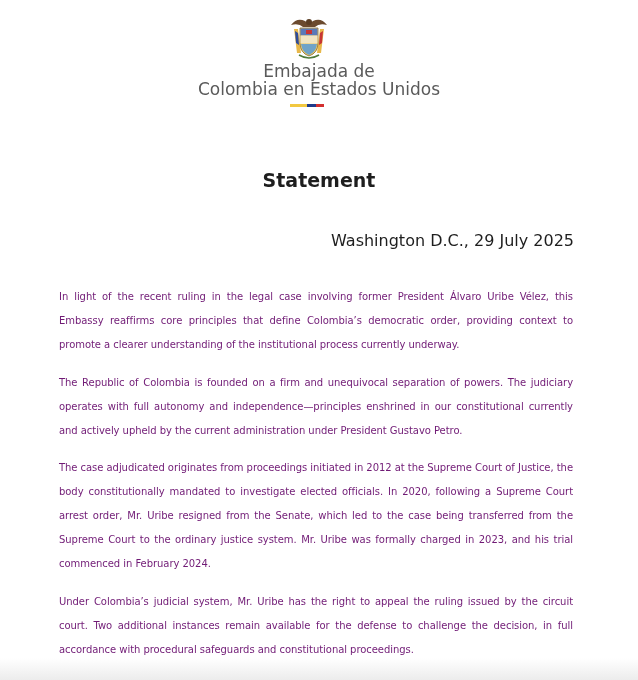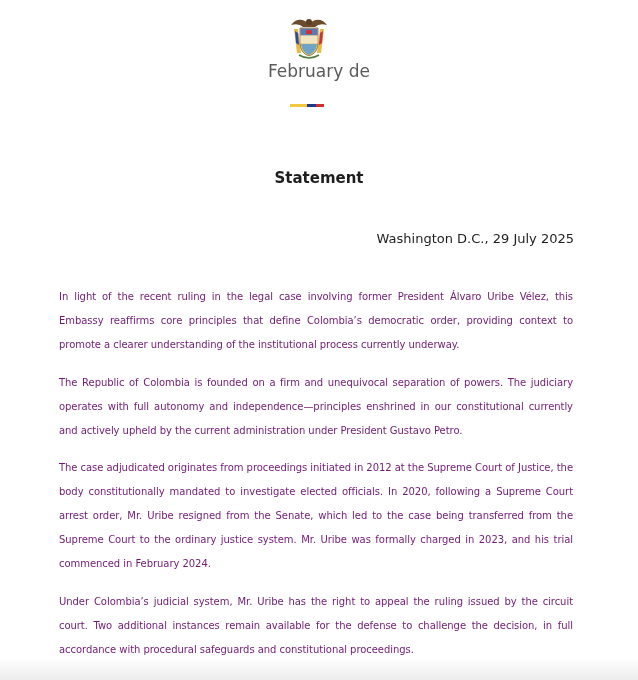--- a/index.html
+++ b/index.html
@@ -16,25 +16,25 @@
     position: absolute; left: 0; width: 638px; text-align: center;
     font-family: "DejaVu Sans", sans-serif; color: #5a5a5a;
     font-size: 17px; line-height: 20px;
   }
   .org-line1 { top: 61px; }
   .org-line2 { top: 79px; }
   .flag-bar { position: absolute; left: 290px; top: 104px; height: 3px; width: 34px; display: flex; }
   .flag-bar span { display: block; height: 3px; }
   .title {
     position: absolute; left: 0; width: 638px; top: 169px; text-align: center;
-    font-family: "DejaVu Sans", sans-serif; font-weight: bold; font-size: 15px; color: #1e1e1e;
+    font-family: "DejaVu Sans", sans-serif; font-weight: bold; font-size: 19px; color: #1e1e1e;
   }
   .dateline {
     position: absolute; right: 64px; top: 231px;
-    font-size: 13px; color: #1e1e1e;
+    font-size: 16px; color: #1e1e1e;
   }
   .body-text {
     position: absolute; left: 59px; width: 514px; top: 285px;
   }
   .para {
     font-size: 10px; line-height: 24px; text-align: justify;
     margin: 0 0 13.5px 0; color: #701a75;
     letter-spacing: -0.05px;
   }
   .fade {
@@ -59,21 +59,22 @@
 
     <path d="M11 13 L29 13 L29 28 Q29 38 20 41 Q11 38 11 28 Z" fill="#e9c766" stroke="#8a6a2a" stroke-width="0.8"></path>
     <rect x="11.5" y="13.5" width="17" height="7" fill="#5a79b8"></rect>
     <rect x="17" y="15" width="6" height="4" fill="#c73535"></rect>
     <rect x="11.5" y="20.5" width="17" height="8" fill="#f0e4c2"></rect>
     <path d="M12 29 L28 29 Q27 37 20 40 Q13 37 12 29 Z" fill="#6fa3c8"></path>
 
     <path d="M10 40 Q20 46 30 40" stroke="#4f7a3a" stroke-width="1.5" fill="none"></path>
   </svg>
 
-  <div class="org-name org-line1">February de</div>
+  <div class="org-name org-line1">Embajada de</div>
+  <div class="org-name org-line2">Colombia en Estados Unidos</div>
 
   <div class="flag-bar">
     <span style="width: 17px; background: rgb(242, 200, 64);"></span>
     <span style="width: 9px; background: rgb(31, 58, 138);"></span>
     <span style="width: 8px; background: rgb(211, 47, 47);"></span>
   </div>
 
   <div class="title">Statement</div>
 
   <div class="dateline">Washington D.C., 29 July 2025</div>

